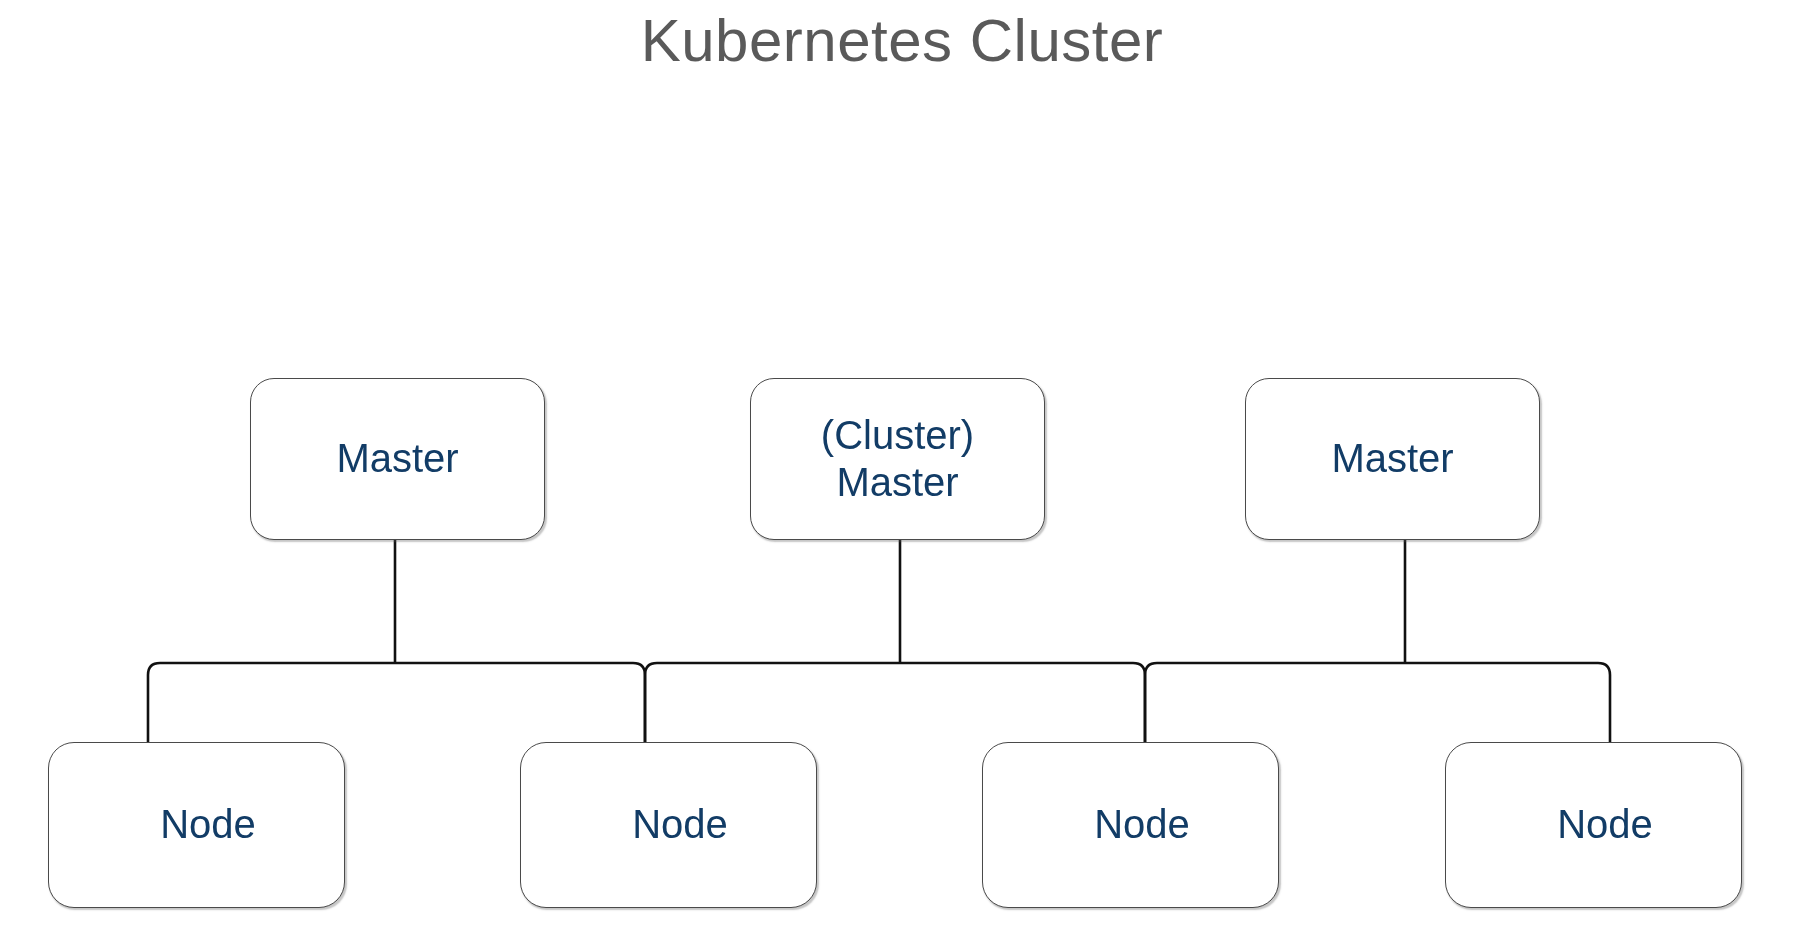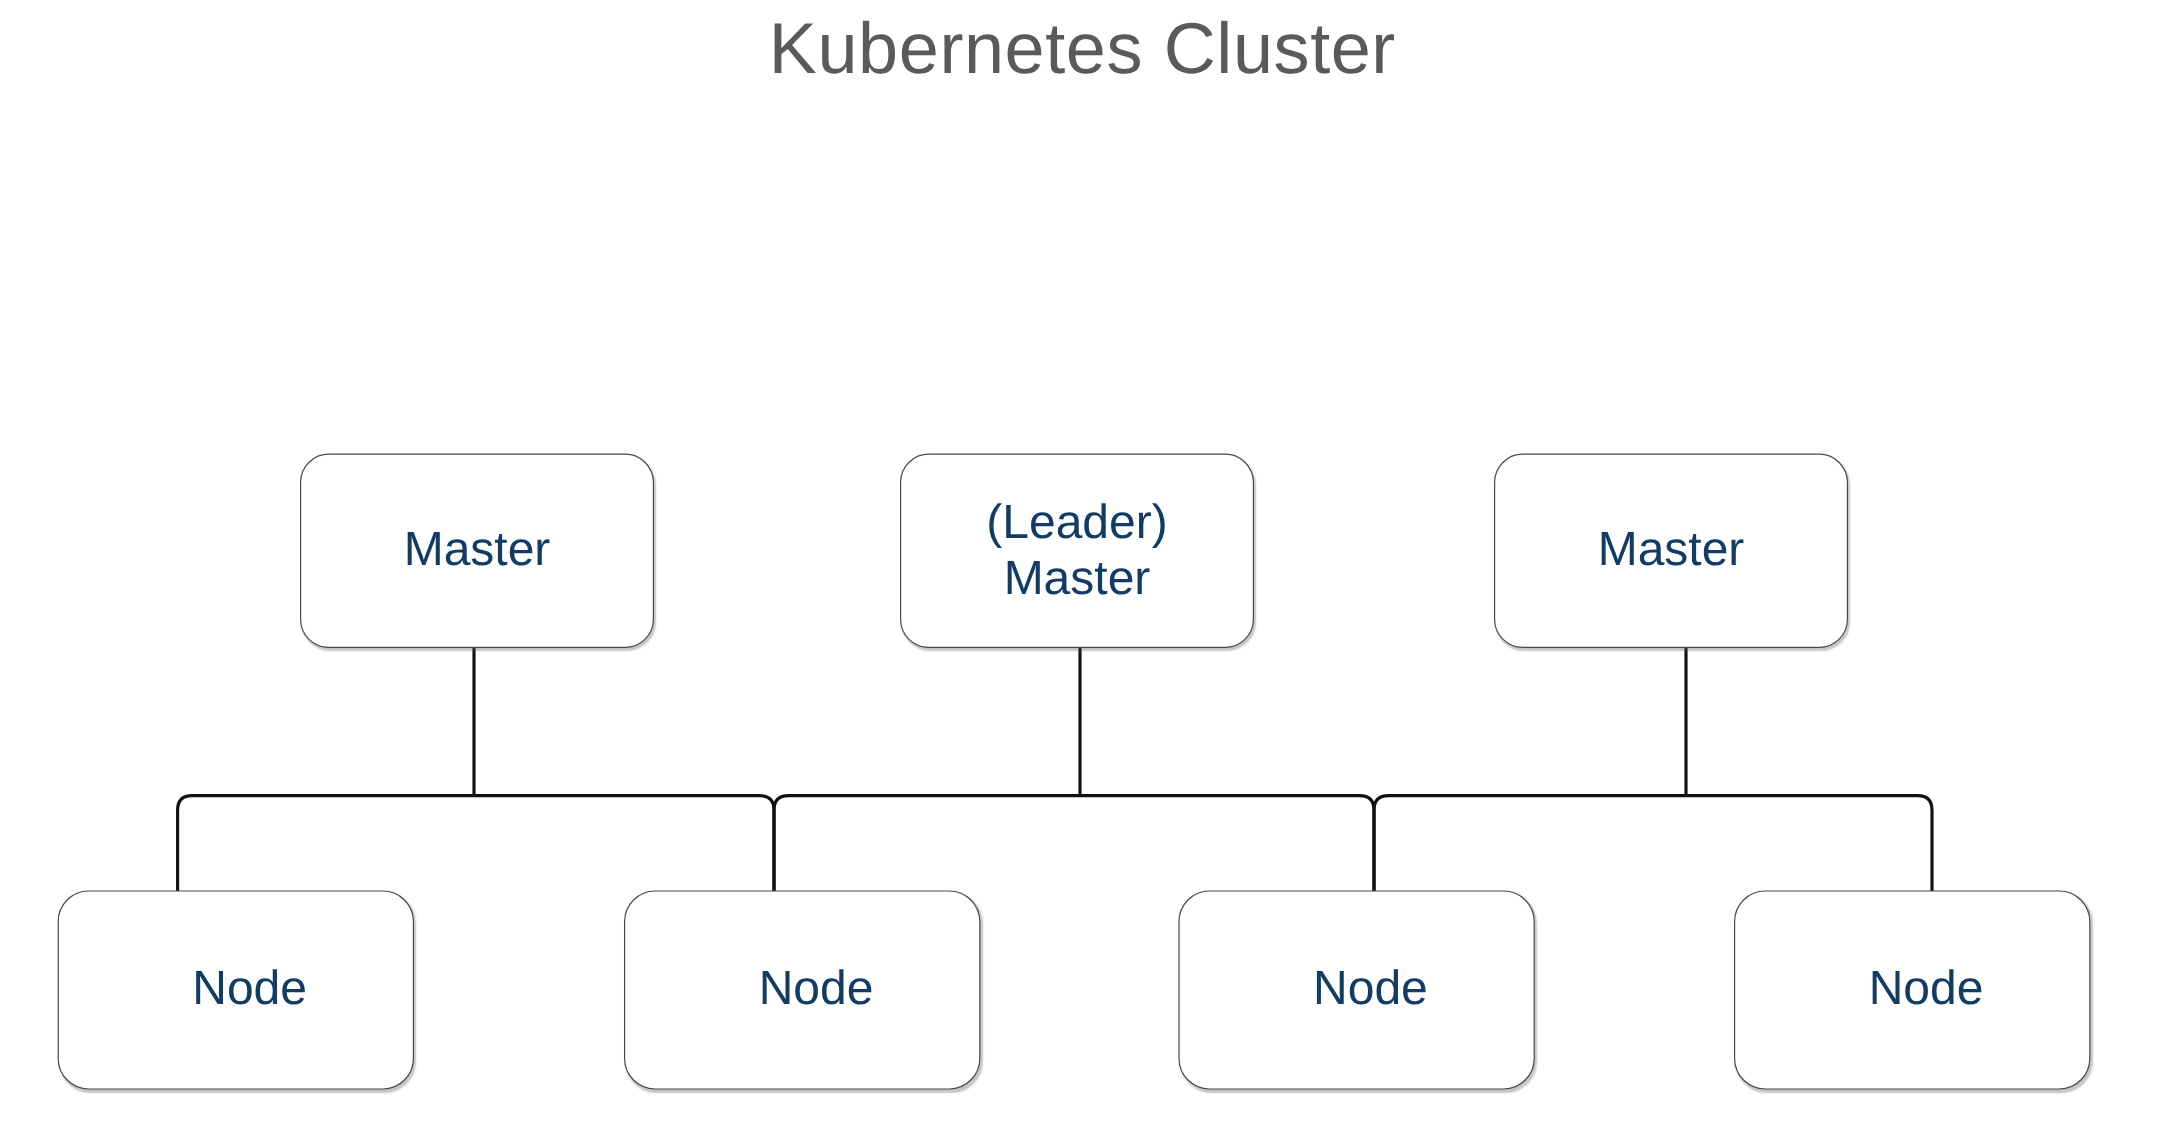--- a/index.html
+++ b/index.html
@@ -79,21 +79,21 @@
 
       <path d="M 1145 745 L 1145 675 Q 1145 663 1157 663 L 1598 663 Q 1610 663 1610 675 L 1610 745"></path>
     </g>
   </svg>
 
   <div class="node-box master" style="left:250px; top:378px; width:295px; height:162px;">
     <span class="label-text">Master</span>
   </div>
 
   <div class="node-box master" style="left:750px; top:378px; width:295px; height:162px;">
-    <span class="label-text">(Leader)
+    <span class="label-text">(Cluster)
 Master</span>
   </div>
 
   <div class="node-box master" style="left:1245px; top:378px; width:295px; height:162px;">
     <span class="label-text">Master</span>
   </div>
 
   <div class="node-box worker" style="left:48px; top:742px; width:297px; height:166px;">
     <span class="label-text">Node</span>
   </div>

